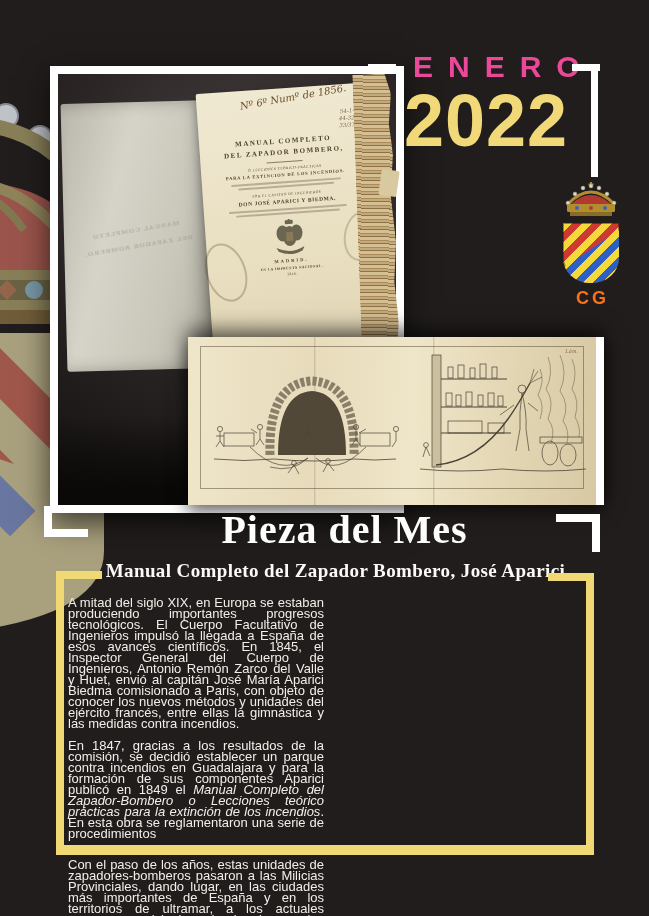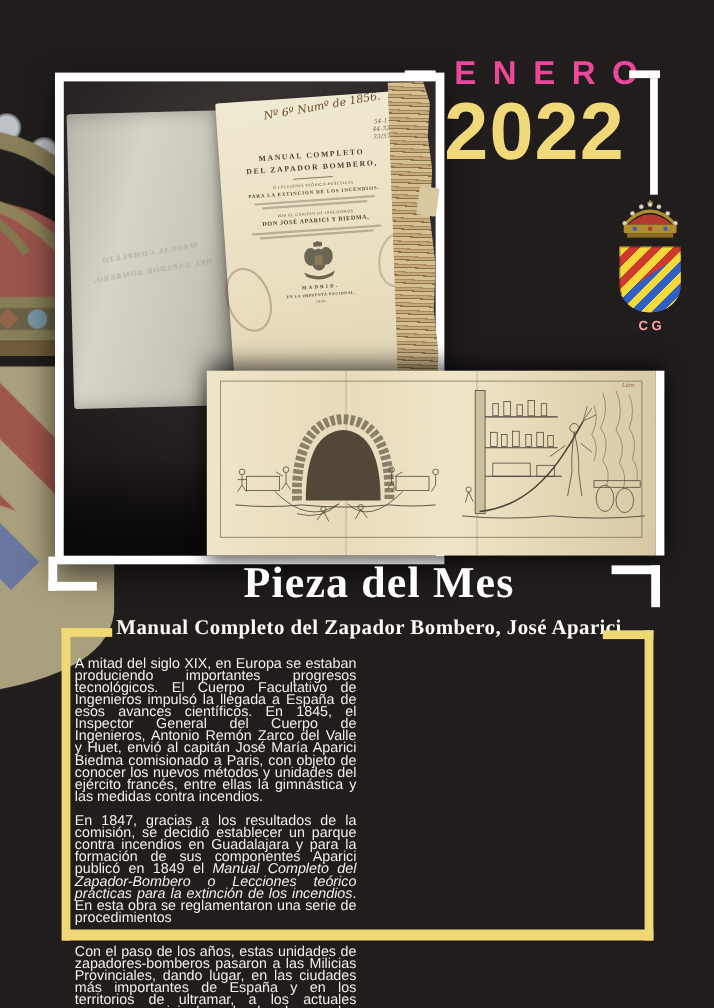--- a/index.html
+++ b/index.html
@@ -66,21 +66,21 @@
 
   
   #cg-emblem{position:absolute;left:552px;top:182px;width:78px;text-align:center;}
   .cg-shield{position:relative;width:56px;height:60px;margin:1px auto 0;overflow:hidden;
          border-radius:0 0 48% 48% / 0 0 42% 42%;
          background:repeating-linear-gradient(135deg,#f5d83a 0 7px,#cf3a30 7px 14px);
          box-shadow:inset 0 0 0 1px rgba(0,0,0,.4);}
   .cg-shield-blue{position:absolute;inset:0;
          background:repeating-linear-gradient(135deg,#f5d83a 0 7px,#2e5fc4 7px 14px);
          clip-path:polygon(100% 12%,100% 100%,0 100%,0 75%);}
-  .cg-initials{margin-top:5px;color:#fca5a5;font-size:12px;font-weight:bold;letter-spacing:3px;text-indent:3px;}
+  .cg-initials{margin-top:5px;color:#f97316;font-size:18px;font-weight:bold;letter-spacing:3px;text-indent:3px;}
 
   
   #page-title{position:absolute;left:0;top:506px;width:100%;text-align:center;color:#fdfdfb;
          font-family:"Liberation Serif",serif;font-weight:bold;font-size:40px;letter-spacing:1px;padding-left:20px;}
   #page-subtitle{position:absolute;left:0;top:560px;width:100%;text-align:center;color:#fbfaf7;
          font-family:"Liberation Serif",serif;font-weight:bold;font-size:19px;letter-spacing:.4px;margin-left:11px;}
 
   
   .yline{position:absolute;background:#f0d875;}
   #article{position:absolute;left:68px;top:597px;width:520px;display:flex;gap:9px;

